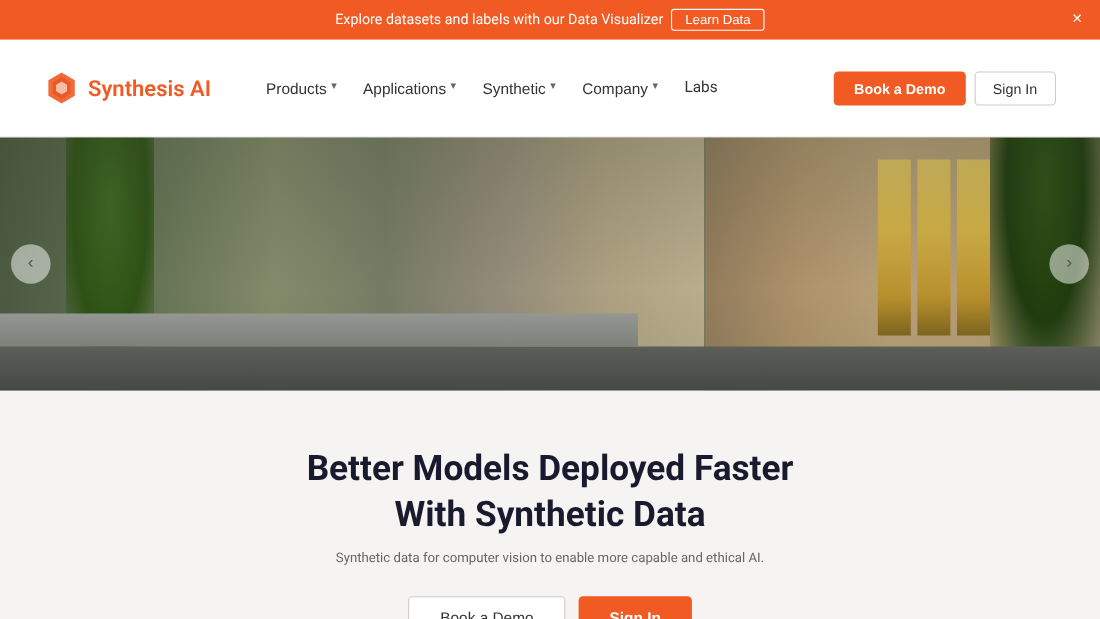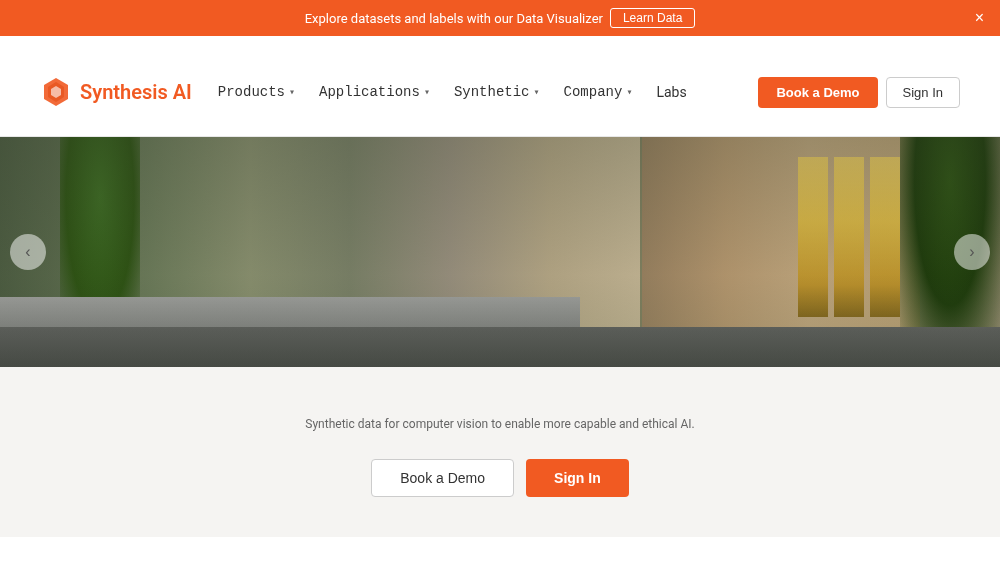--- a/index.html
+++ b/index.html
@@ -40,21 +40,21 @@
       line-height: 1;
     }
 
     
     .navbar {
       display: flex;
       align-items: center;
       padding: 28px 40px;
       background: #fff;
       border-bottom: 1px solid #e8e8e8;
-      margin-top: 12px;
+      gap: 24px;
     }
     .logo-area {
       display: flex;
       align-items: center;
       gap: 8px;
       text-decoration: none;
       margin-right: 16px;
     }
     .logo-icon {
       width: 32px;
@@ -69,29 +69,29 @@
       color: #f15a22;
     }
     .nav-links {
       display: flex;
       align-items: center;
       gap: 4px;
       flex: 1;
     }
     .nav-item {
       display: flex;
-      align-items: center;
+      align-items: flex-start;
       gap: 4px;
       padding: 6px 10px;
       font-size: 14px;
       color: #333;
       cursor: pointer;
       background: none;
       border: none;
-      font-family: Liberation Mono, monospace;
+      font-family: Liberation Sans, sans-serif;
     }
     .nav-item .chevron {
       font-size: 10px;
       color: #666;
     }
     .nav-labs {
       padding: 6px 10px;
       font-size: 14px;
       color: #333;
       cursor: pointer;
@@ -345,18 +345,22 @@
   </div>
   <button class="carousel-arrow carousel-arrow-left">
     <span>‹</span>
   </button>
   <button class="carousel-arrow carousel-arrow-right">
     <span>›</span>
   </button>
 </div>
 
 <div class="hero-text-section">
+  <h1 class="hero-title">
+    <span>Better Models Deployed Faster</span><br>
+    <span>With Synthetic Data</span>
+  </h1>
   <p class="hero-subtitle">Synthetic data for computer vision to enable more capable and ethical AI.</p>
   <div class="hero-buttons">
     <button class="hero-btn-demo">Book a Demo</button>
     <button class="hero-btn-signin">Sign In</button>
   </div>
 </div>
 
 </body></html>

